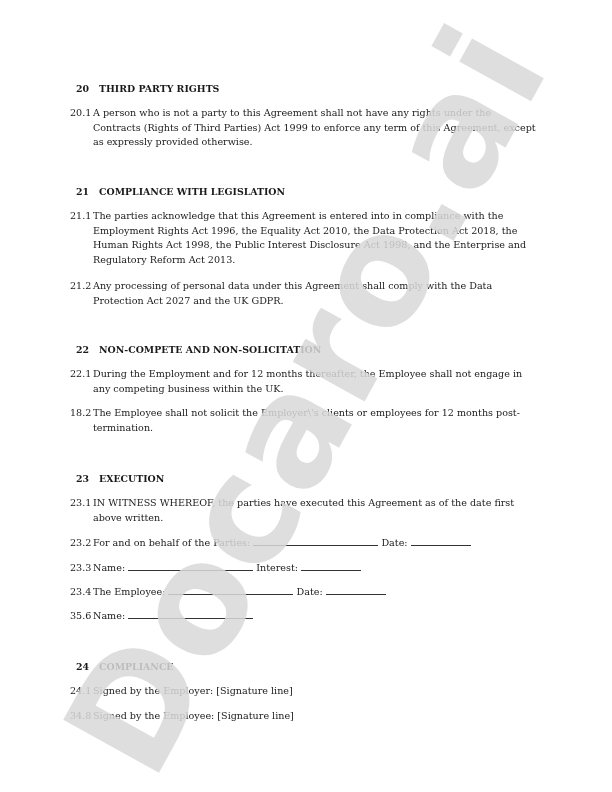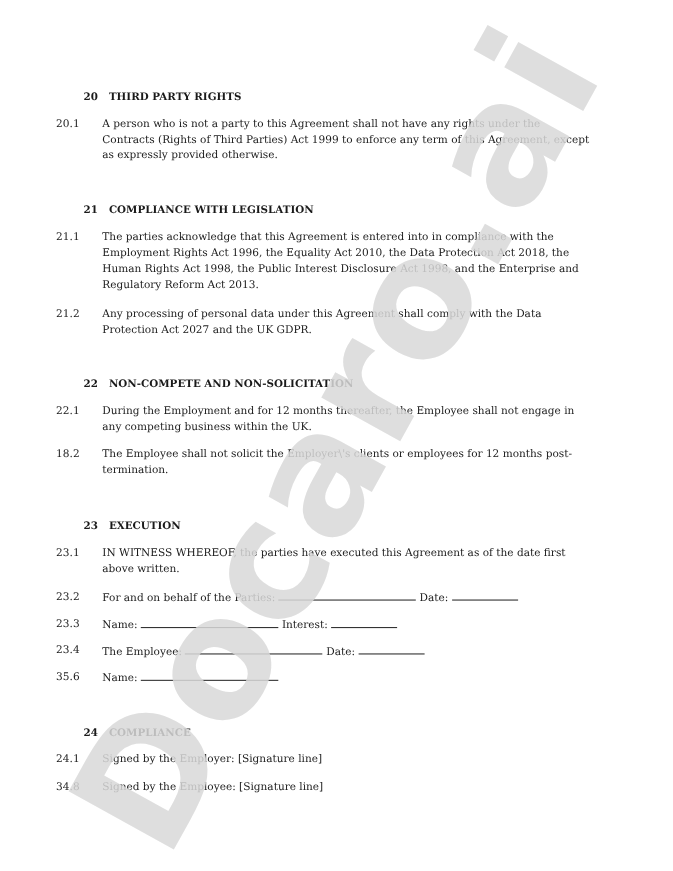--- a/index.html
+++ b/index.html
@@ -8,21 +8,21 @@
   .page { position: absolute; left: 0; top: 0; width: 612px; height: 792px; padding-left: 14px; }
   .watermark { position: absolute; left: 306px; top: 400px; transform: translate(-50%,-50%) rotate(-61deg);
                font-family: "DejaVu Sans", "Liberation Sans", sans-serif; font-weight: bold;
                font-size: 150px; color: #d9d9d9; white-space: nowrap; letter-spacing: 2px;
                pointer-events: none; z-index: 2; opacity: 0.85; }
   .content { position: absolute; left: 0; top: 0; width: 612px; z-index: 1; }
   .heading { position: absolute; left: 0; font-weight: bold; font-size: 9.4px; }
   .heading .num { position: absolute; left: 76px; width: 14px; text-align: left; }
   .heading .title { position: absolute; left: 99px; white-space: nowrap; }
   .clause { position: absolute; left: 0; font-size: 9.6px; line-height: 14.7px; }
-  .clause .num { position: absolute; left: 51px; }
+  .clause .num { position: absolute; left: 70px; }
   .clause .text { position: absolute; left: 93px; width: 445px; }
   .blank { display: inline-block; border-bottom: 0.8px solid #333; height: 9px; vertical-align: baseline; }
 </style>
 </head>
 <body>
 
 <div class="page">
   <div class="content">
 
     <div class="heading" style="top:83px;">

